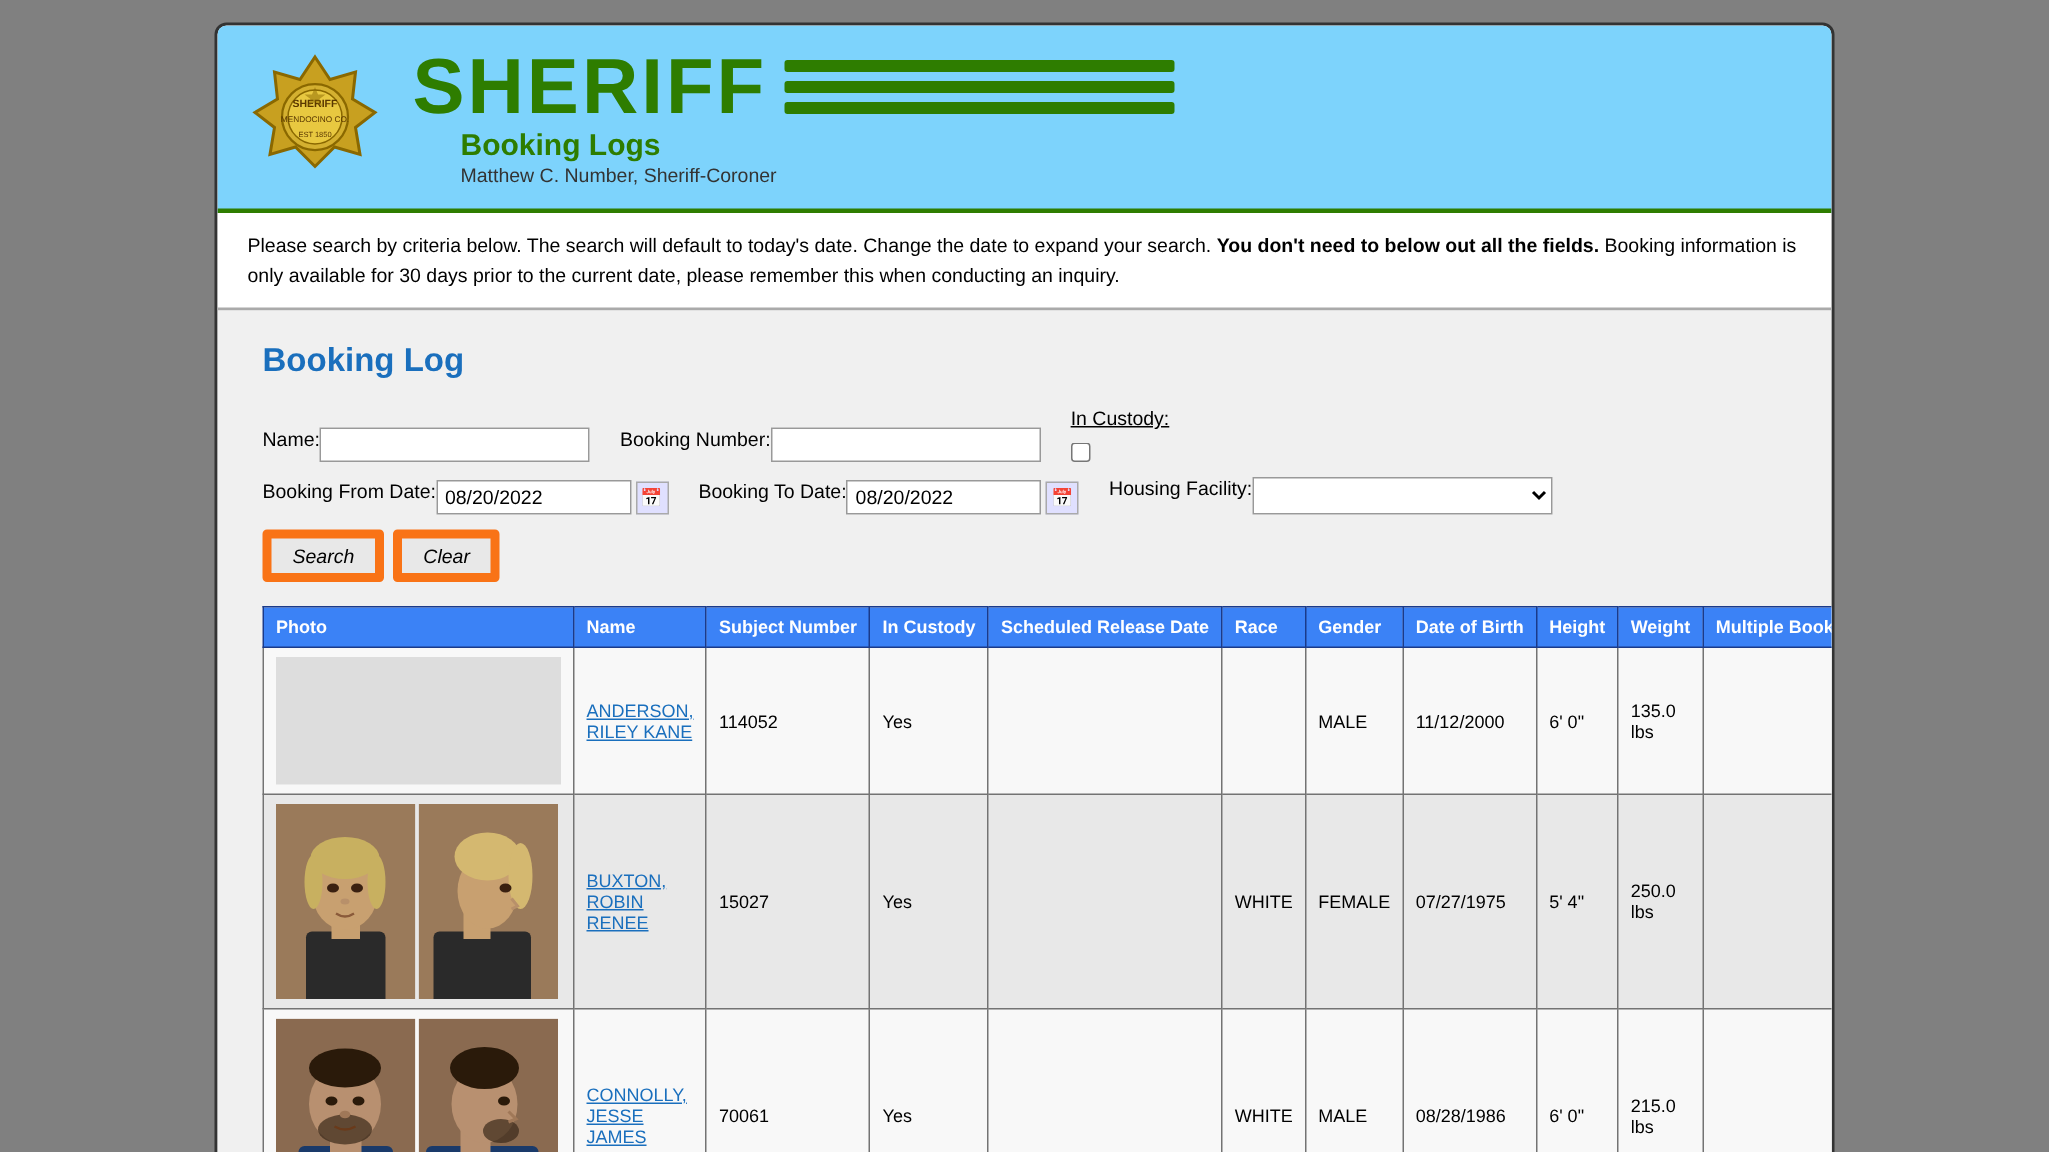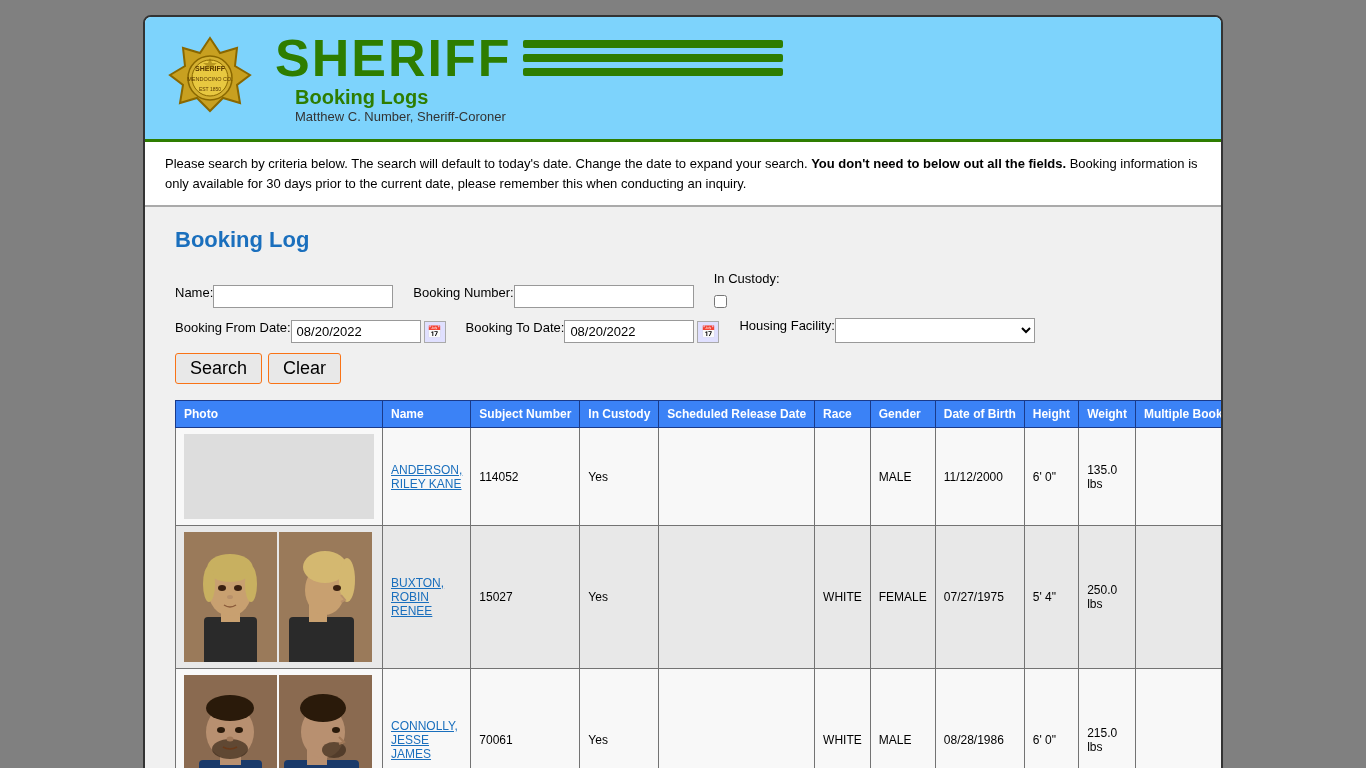--- a/index.html
+++ b/index.html
@@ -60,21 +60,21 @@
       justify-content: space-between;
       margin-top: 2px;
     }
     .mendocino-text {
       font-size: 22px;
       font-weight: bold;
       color: #2e7d00;
       letter-spacing: 1px;
     }
     .booking-logs-col {
-      margin-left: 20px;
+      margin-left: 32px;
     }
     .booking-logs-title {
       font-size: 20px;
       font-weight: bold;
       color: #2e7d00;
     }
     .booking-logs-sub {
       font-size: 13px;
       color: #333;
     }
@@ -124,20 +124,21 @@
       padding: 3px 5px;
       font-size: 13px;
       background: #fff;
     }
     .form-group input[type="text"].wide { width: 180px; }
     .form-group input[type="text"].medium { width: 180px; }
     .custody-group {
       display: flex;
       flex-direction: column;
       align-items: flex-start;
+      text-decoration: underline;
     }
     .custody-group label { font-size: 13px; margin-bottom: 3px; }
     .custody-group input[type="checkbox"] { margin-top: 6px; }
 
     .date-wrapper {
       display: flex;
       align-items: center;
       gap: 3px;
     }
     .date-wrapper input[type="text"] {
@@ -166,25 +167,26 @@
       font-size: 13px;
       background: #fff;
     }
     .btn-row {
       display: flex;
       gap: 6px;
       margin-top: 4px;
     }
     .btn {
       padding: 4px 14px;
-      font-size: 18px;
-      border: 1px solid #f97316;
+      font-size: 13px;
+      border: 6px solid #f97316;
       background: #e8e8e8;
       cursor: pointer;
       border-radius: 3px;
+      font-style: italic;
     }
 
     
     .booking-table {
       width: 100%;
       border-collapse: collapse;
       background: #fff;
       font-size: 12px;
     }
     .booking-table th {

